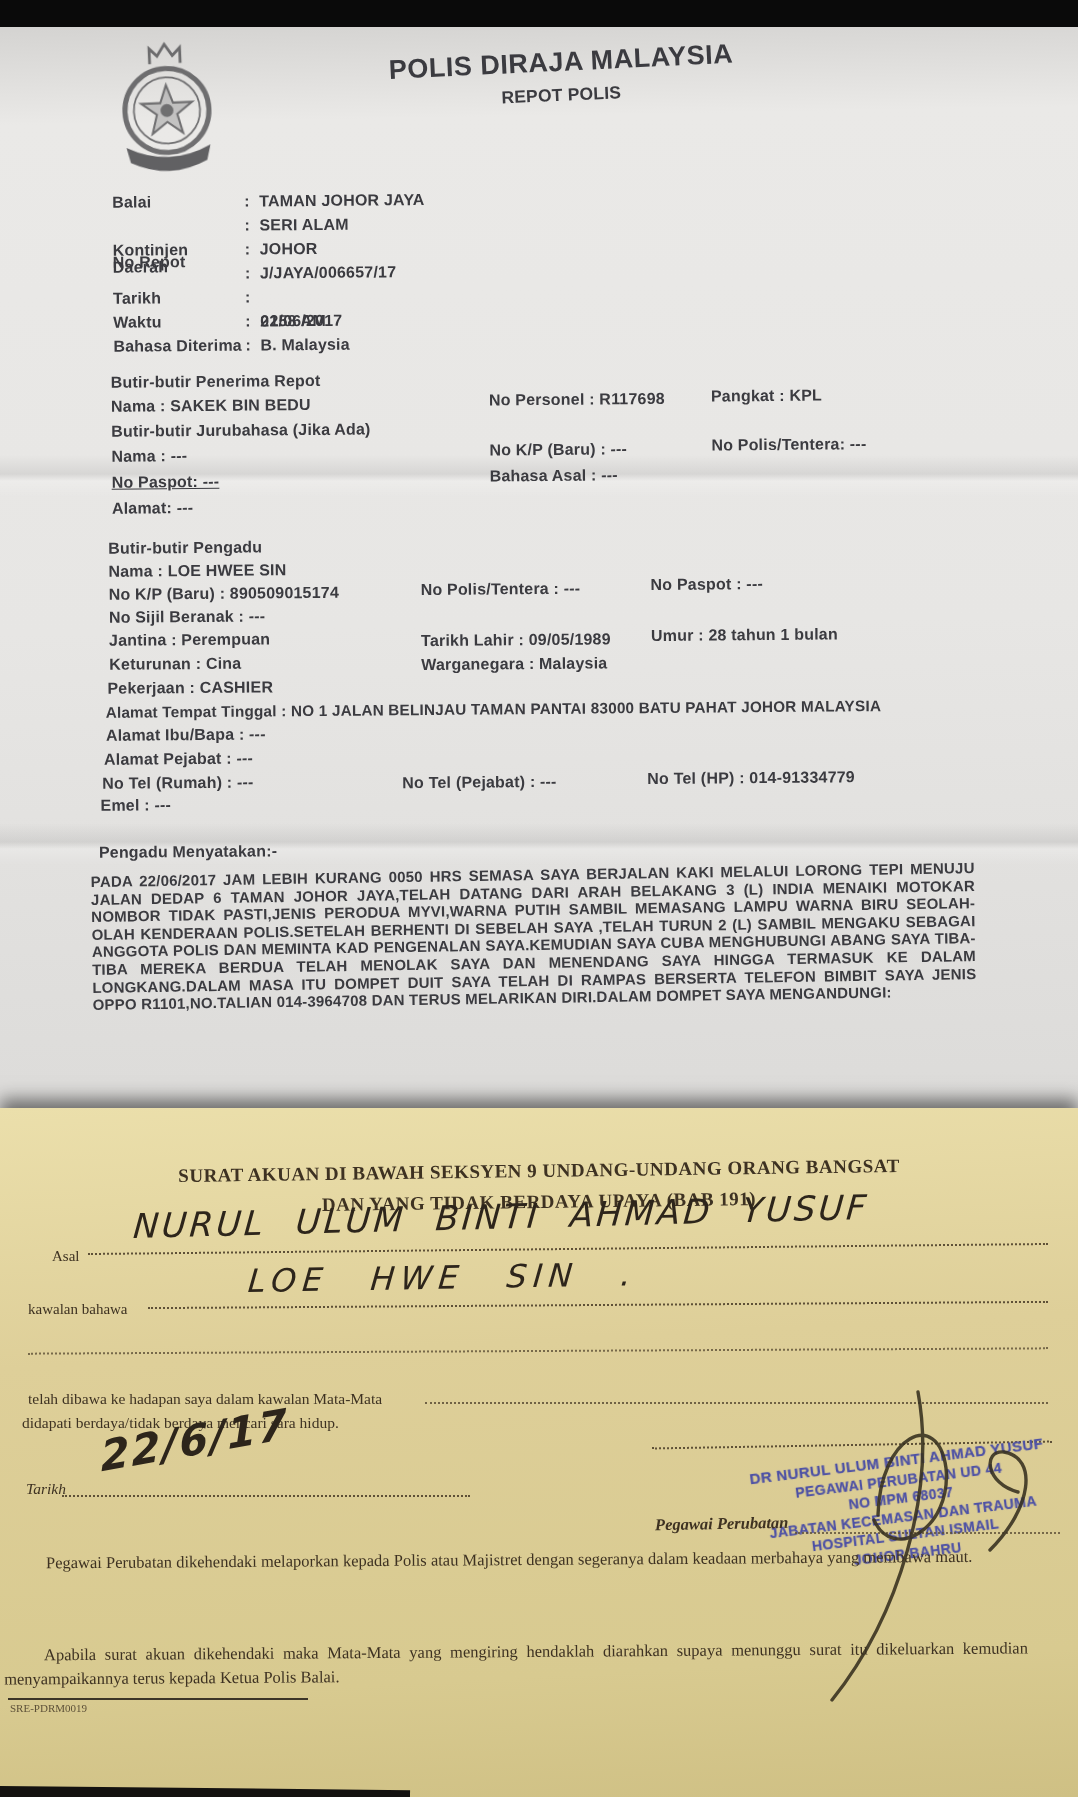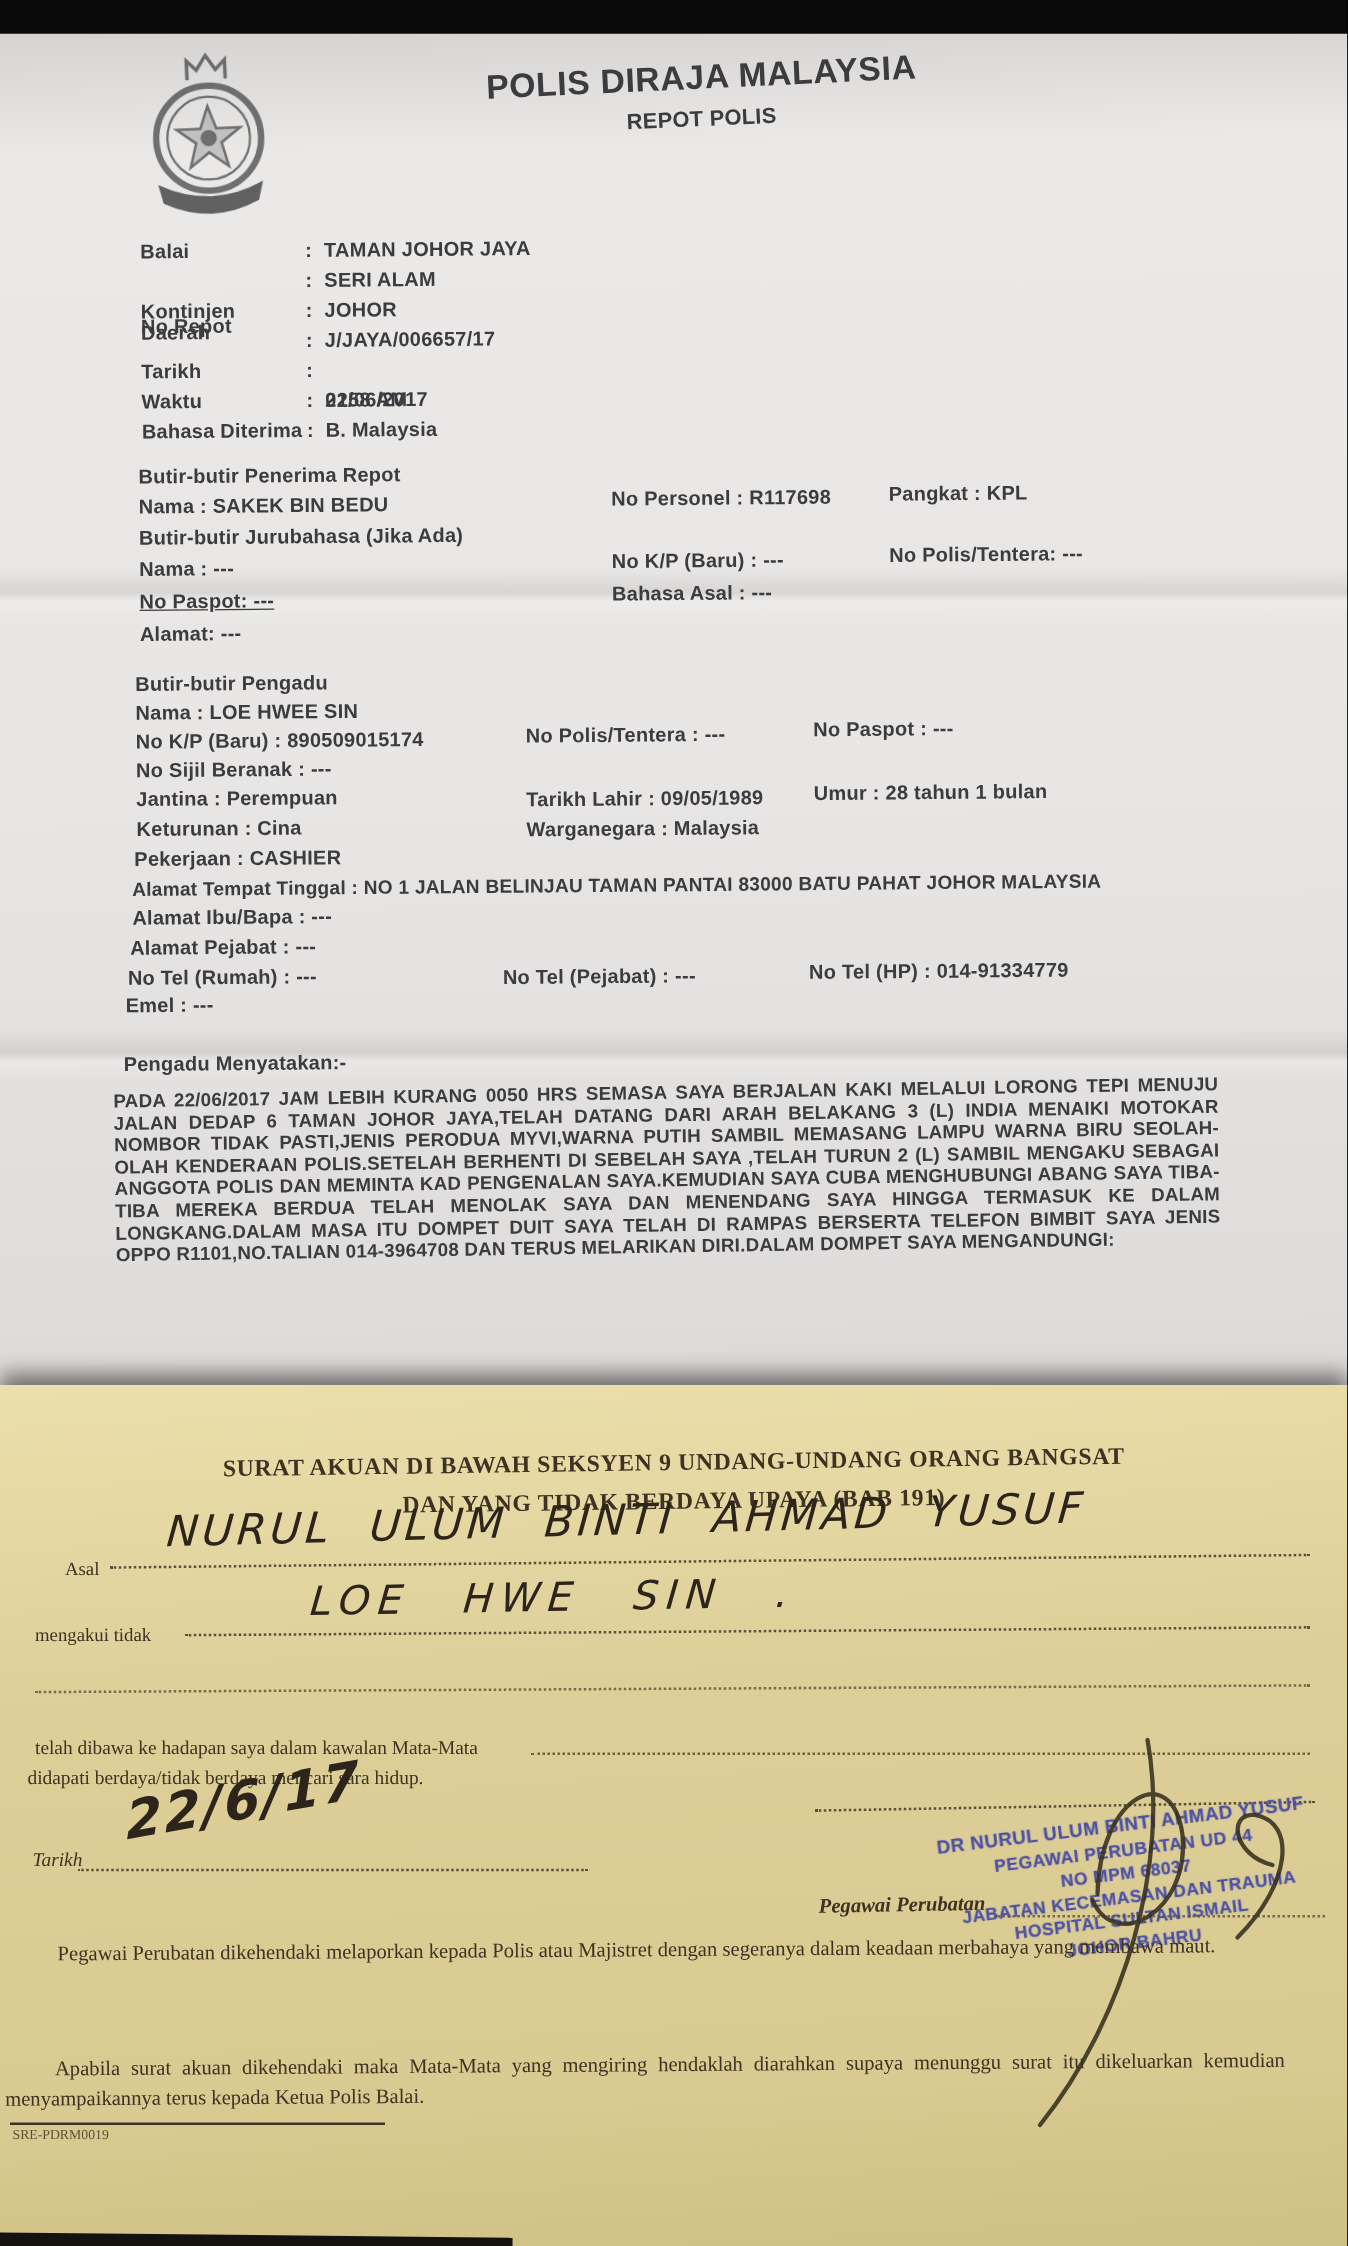--- a/index.html
+++ b/index.html
@@ -120,21 +120,21 @@
   <div class="paper-yellow"></div>
 
   <div class="layer">
     <div class="t ser" style="left:0;top:1160px;width:1078px;text-align:center;font-size:19px;font-weight:600;letter-spacing:.5px;transform:rotate(-0.8deg);">SURAT AKUAN DI BAWAH SEKSYEN 9 UNDANG-UNDANG ORANG BANGSAT</div>
     <div class="t ser" style="left:0;top:1191px;width:1078px;text-align:center;font-size:19px;font-weight:600;letter-spacing:.5px;transform:rotate(-0.8deg);">DAN YANG TIDAK BERDAYA UPAYA (BAB 191)</div>
 
     <span class="t ser" style="left:52px;top:1248px;font-size:15px;">Asal</span>
     <div class="dot" style="left:88px;top:1248px;width:960px;transform:rotate(-0.6deg);"></div>
     <span class="t hand" style="left:135px;top:1206px;font-size:34px;letter-spacing:3px;word-spacing:16px;transform:rotate(-1.5deg) skewX(-6deg);">NURUL ULUM BINTI AHMAD YUSUF</span>
 
-    <span class="t ser" style="left:28px;top:1301px;font-size:15px;">mengakui tidak</span>
+    <span class="t ser" style="left:28px;top:1301px;font-size:15px;">kawalan bahawa</span>
     <div class="dot" style="left:148px;top:1304px;width:900px;transform:rotate(-0.4deg);"></div>
     <span class="t hand" style="left:250px;top:1262px;font-size:32px;letter-spacing:6px;word-spacing:26px;transform:rotate(-1deg) skewX(-6deg);">LOE HWE SIN .</span>
 
     <div class="dot" style="left:28px;top:1350px;width:1020px;transform:rotate(-0.3deg);opacity:.8;"></div>
 
     <span class="t ser" style="left:28px;top:1390px;font-size:15.5px;">telah dibawa ke hadapan saya dalam kawalan Mata-Mata</span>
     <div class="dot" style="left:425px;top:1402px;width:623px;opacity:.85;"></div>
     <span class="t ser" style="left:22px;top:1414px;font-size:15.5px;">didapati berdaya/tidak berdaya mencari sara hidup.</span>
 
     <div class="dot" style="left:652px;top:1444px;width:400px;transform:rotate(-1deg);"></div>

